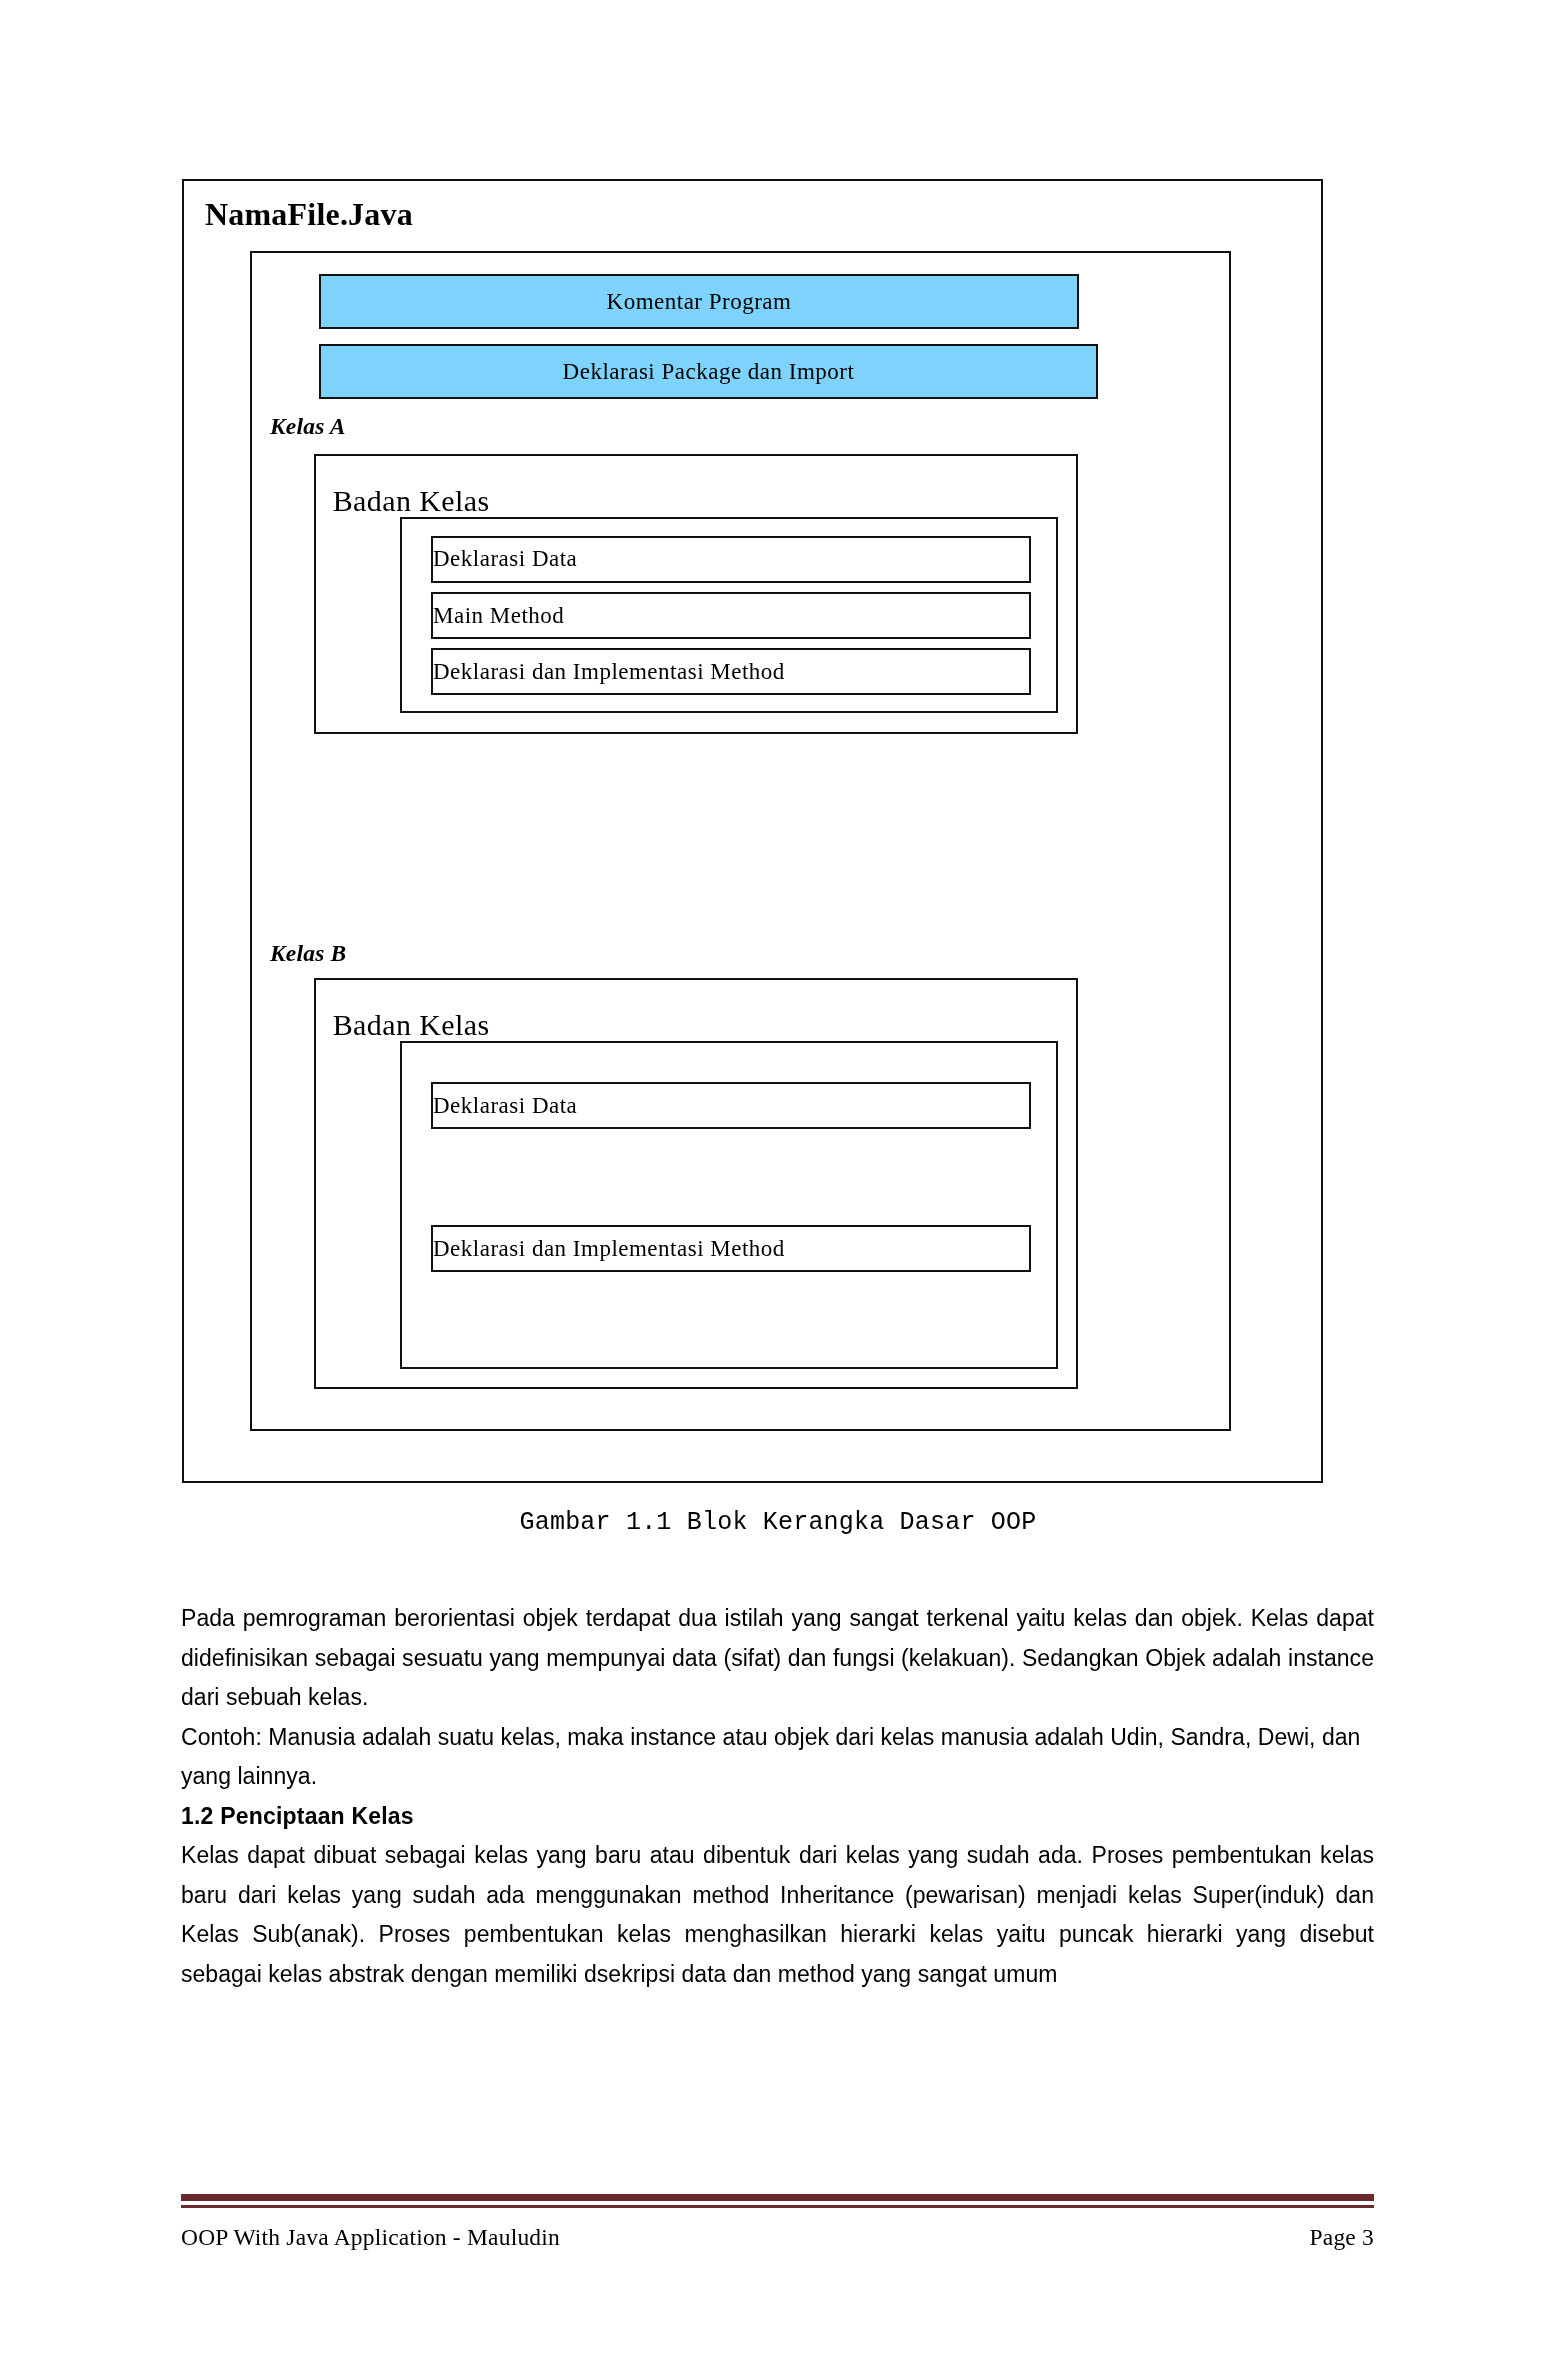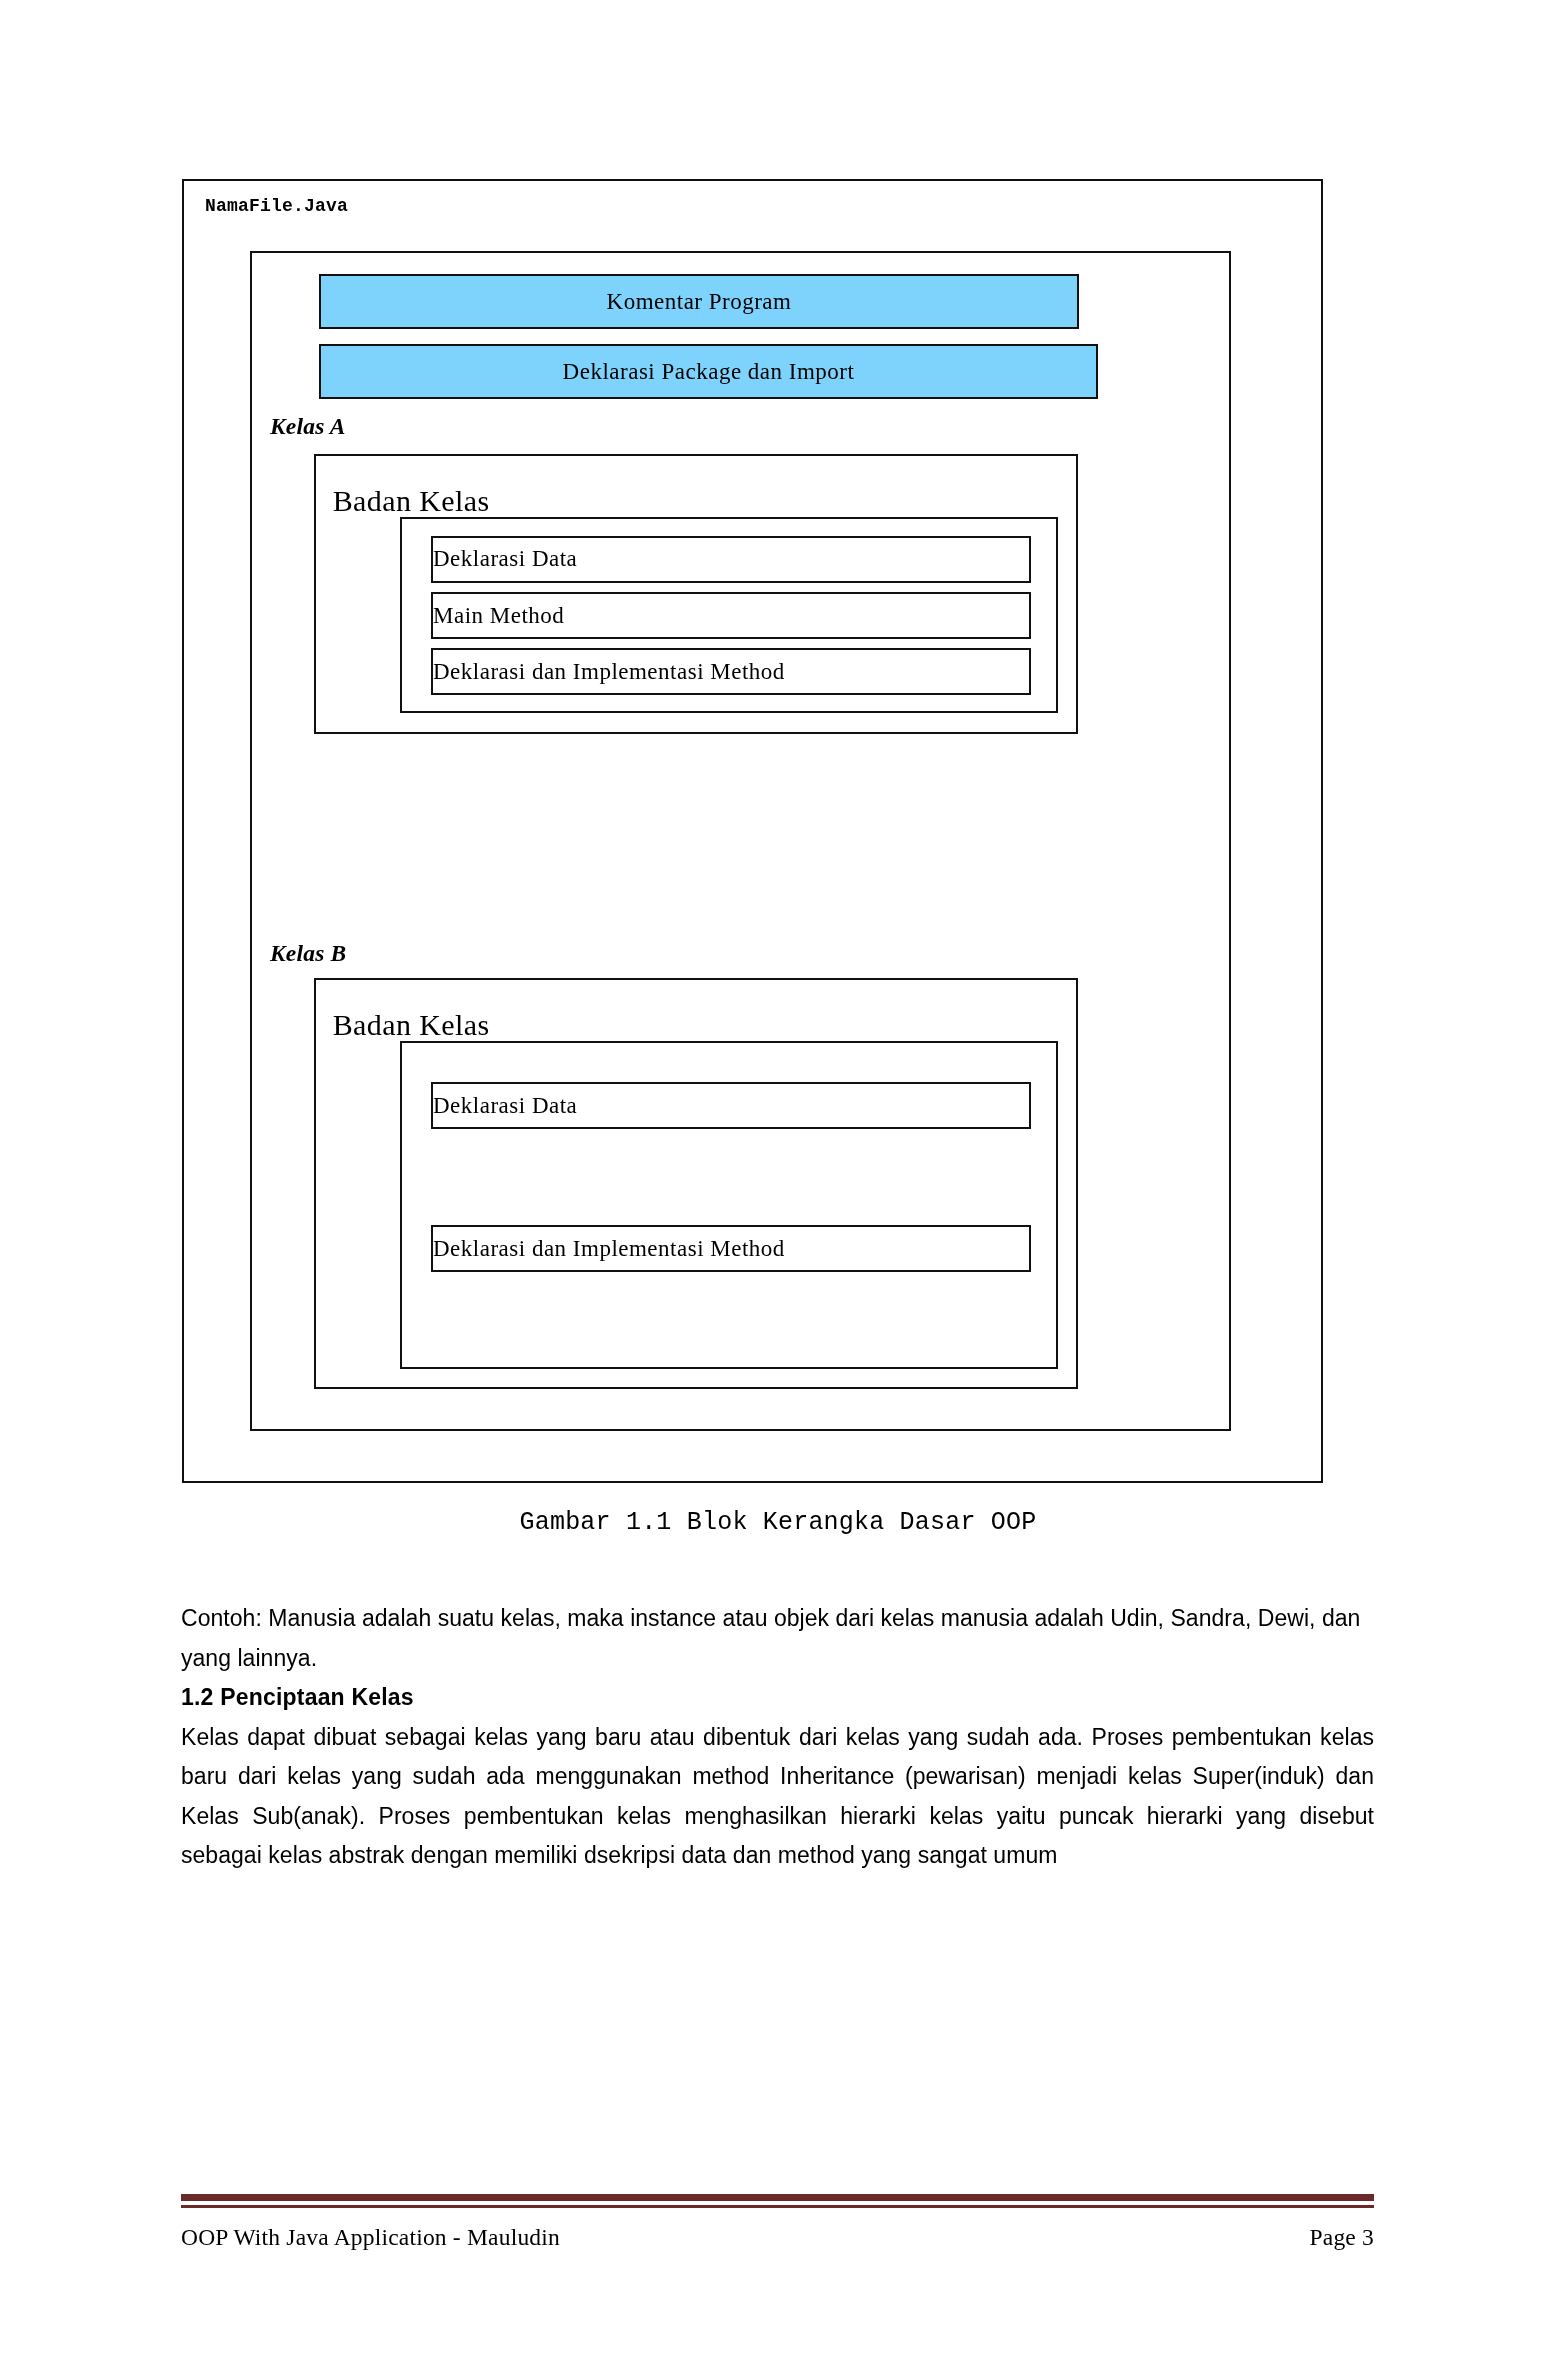--- a/index.html
+++ b/index.html
@@ -35,23 +35,23 @@
     position: absolute;
     inset: 0;
     border: 2.3px solid #111111;
     box-sizing: border-box;
     background: #ffffff;
   }
   .file-title {
     position: absolute;
     left: 23px;
     top: 16.7px;
-    font-family: Liberation Mono, monospace;
+    font-family: Liberation Serif, serif;
     font-weight: bold;
-    font-size: 18px;
+    font-size: 32px;
     letter-spacing: 0.2px;
     white-space: nowrap;
     text-align: center;
   }
   .frame-inner {
     position: absolute;
     left: 68px;
     top: 72px;
     width: 981px;
     height: 1180px;
@@ -262,20 +262,21 @@
           </div>
         </div>
       </div>
 
     </div>
   </div>
 
   <div class="caption">Gambar 1.1 Blok Kerangka Dasar OOP</div>
 
   <div class="content">
+    <p class="para">Pada pemrograman berorientasi objek terdapat dua istilah yang sangat terkenal yaitu kelas dan objek. Kelas dapat didefinisikan sebagai sesuatu yang mempunyai data (sifat) dan fungsi (kelakuan). Sedangkan Objek adalah instance dari sebuah kelas.</p>
 
     <p class="para last-left">Contoh: Manusia adalah suatu kelas, maka instance atau objek dari kelas manusia adalah Udin, Sandra, Dewi, dan yang lainnya.</p>
 
     <p class="heading">1.2 Penciptaan Kelas</p>
 
     <p class="para">Kelas dapat dibuat sebagai kelas yang baru atau dibentuk dari kelas yang sudah ada. Proses pembentukan kelas baru dari kelas yang sudah ada menggunakan method Inheritance (pewarisan) menjadi kelas Super(induk) dan Kelas Sub(anak). Proses pembentukan kelas menghasilkan hierarki kelas yaitu puncak hierarki yang disebut sebagai kelas abstrak dengan memiliki dsekripsi data dan method yang sangat umum</p>
   </div>
 
   <div class="footer">
     <div class="rule-thick"></div>

